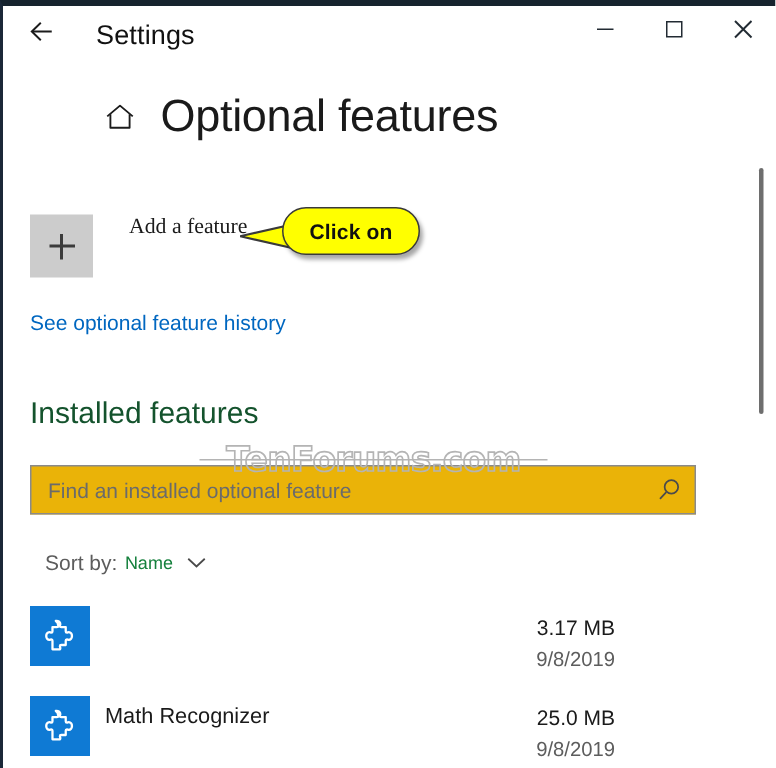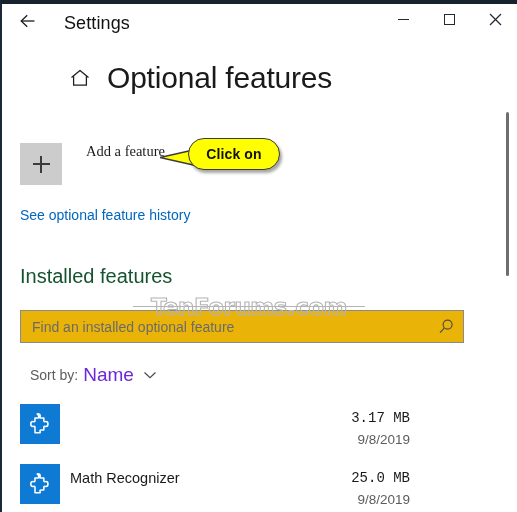--- a/index.html
+++ b/index.html
@@ -224,22 +224,22 @@
     align-items: center;
     height: 22px;
     cursor: pointer;
   }
   #sort-label {
     font-size: 14px;
     color: #5d5d5d;
     white-space: nowrap;
   }
   #sort-value {
-    font-size: 19px;
-    color: #6d28d9;
+    font-size: 12px;
+    color: #15803d;
     margin-left: 5px;
     white-space: nowrap;
   }
   #sort-chevron {
     margin-left: 9px;
     width: 14px; height: 14px;
     display: flex; align-items: center; justify-content: center;
   }
 
   
@@ -267,21 +267,20 @@
     color: #1a1a1a;
     white-space: nowrap;
   }
   .fi-size {
     position: absolute;
     right: 62px; top: 12px;
     font-size: 14px;
     color: #1a1a1a;
     white-space: nowrap;
     text-align: center;
-    font-family: Liberation Mono, monospace;
   }
   .fi-date {
     position: absolute;
     right: 62px; top: 34px;
     font-size: 13.5px;
     color: #5d5d5d;
     white-space: nowrap;
     text-align: right;
     margin-left: 20px;
   }

